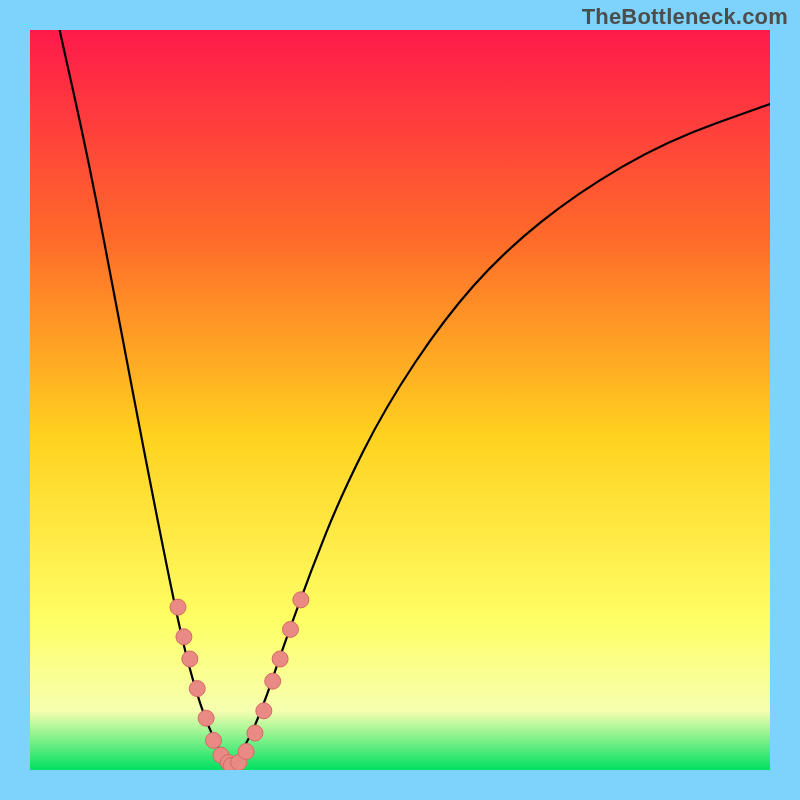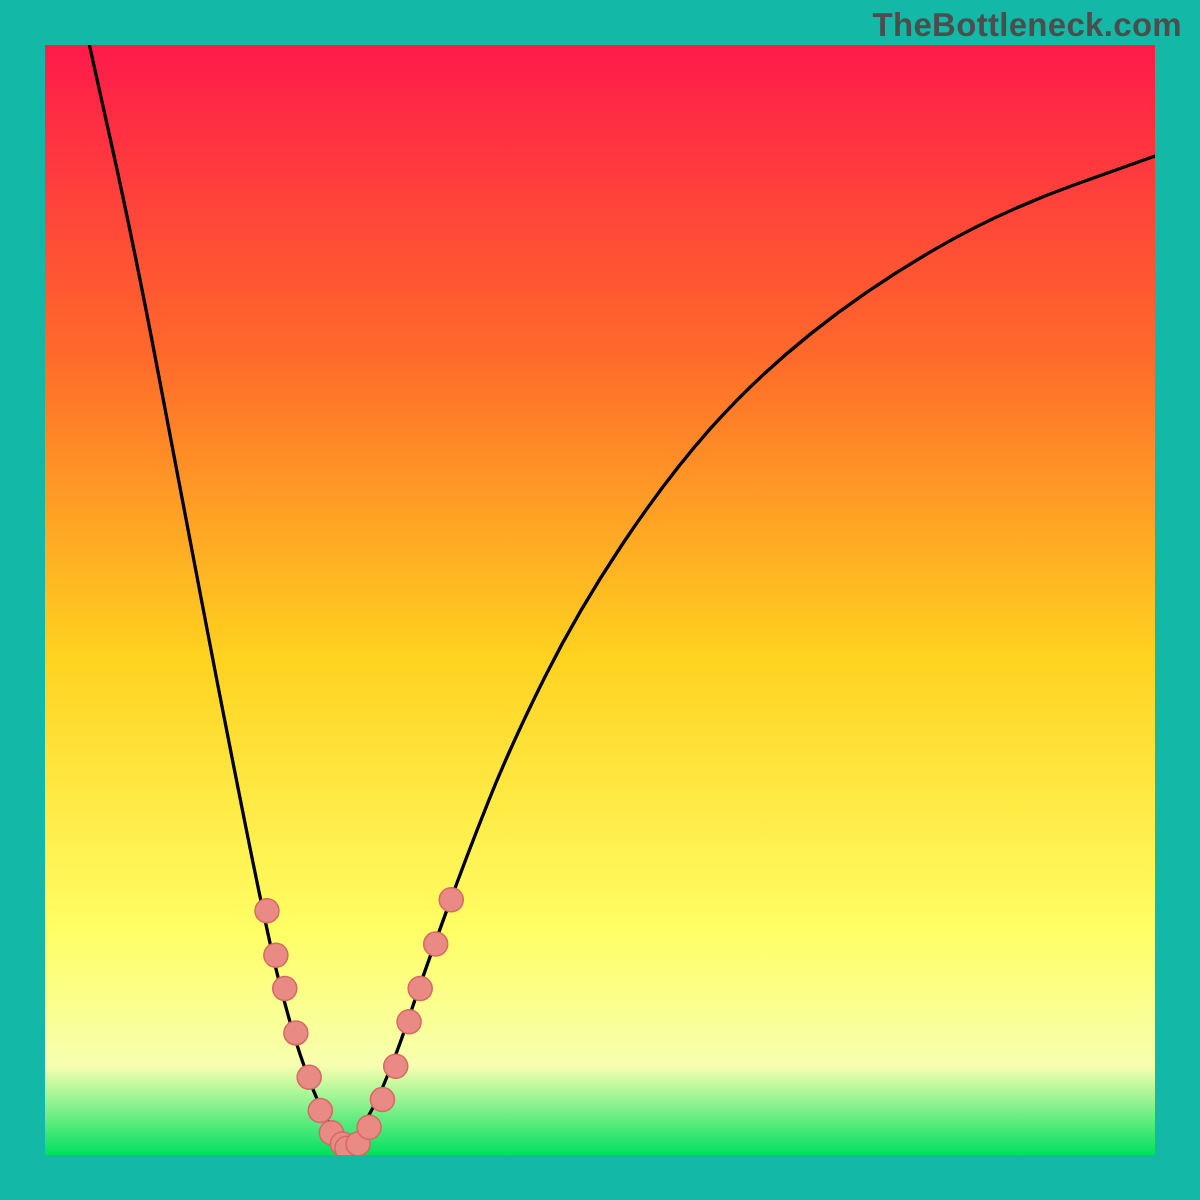--- a/index.html
+++ b/index.html
@@ -8,21 +8,21 @@
     width: 800px;
     height: 800px;
     overflow: hidden;
     background: #000;
     font-family: Arial, Helvetica, sans-serif;
   }
   .stage {
     position: relative;
     width: 800px;
     height: 800px;
-    background: #14b8a6;
+    background: #7dd3fc;
   }
   .watermark {
     position: absolute;
     top: 4px;
     right: 12px;
     font-size: 22px;
     font-weight: 600;
     color: #4d4d4d;
     letter-spacing: 0.2px;
     z-index: 10;

